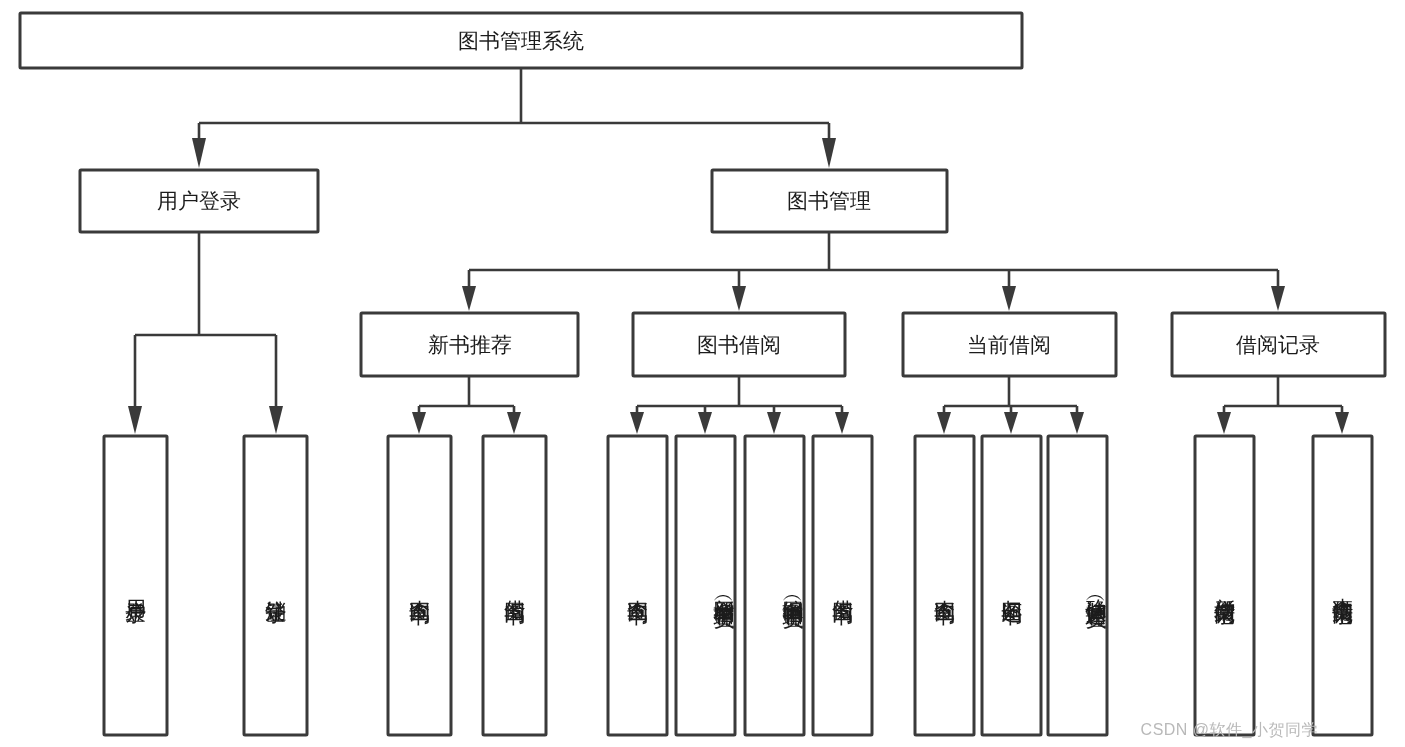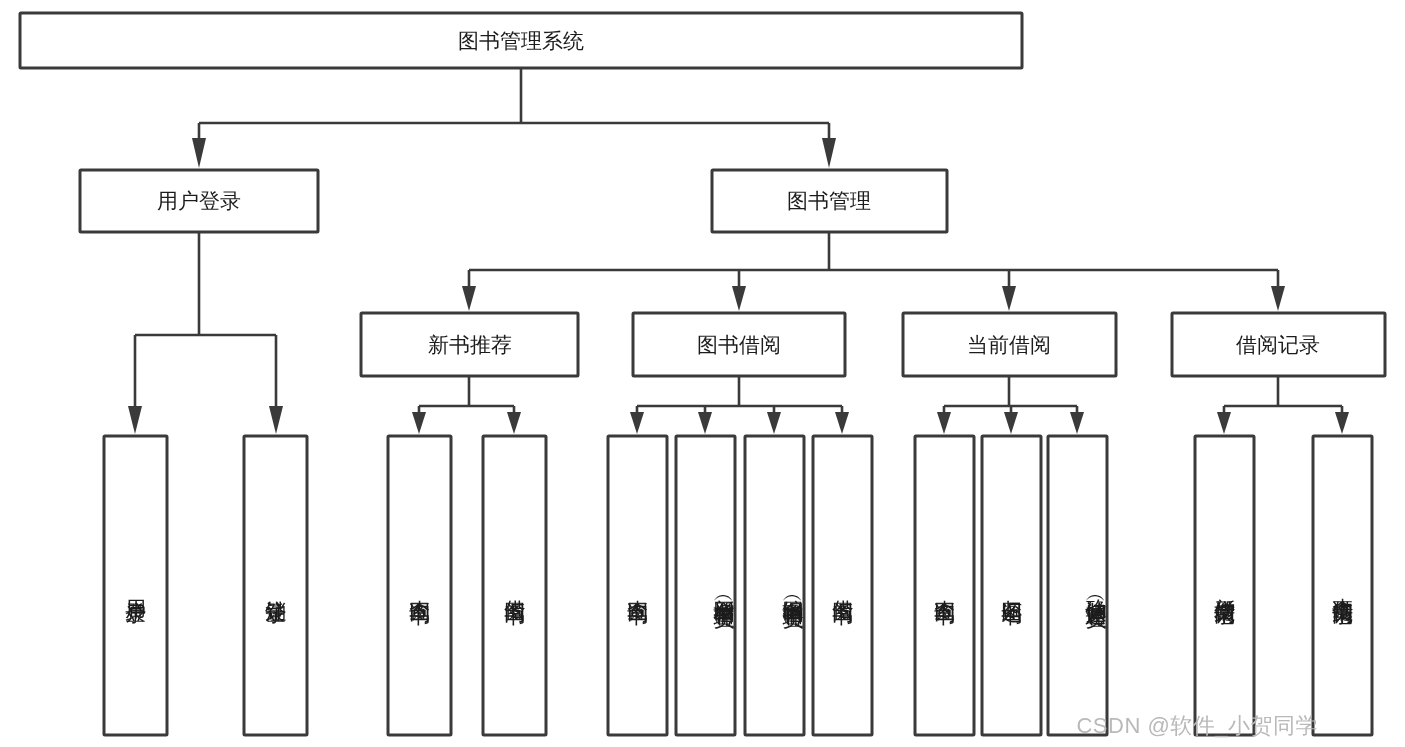--- a/index.html
+++ b/index.html
@@ -62,21 +62,21 @@
     justify-content: center;
     text-align: center;
     white-space: nowrap;
     pointer-events: none;
   }
   .watermark {
     position: absolute;
     right: 8px;
     bottom: 6px;
     font-family: "Liberation Sans", "DejaVu Sans", sans-serif;
-    font-size: 22px;
+    font-size: 16px;
     color: #b9b9b9;
     white-space: nowrap;
     letter-spacing: 0.5px;
     margin-left: 48px;
   }
 </style>
 </head>
 <body>
 
 <div id="diagram-root">

